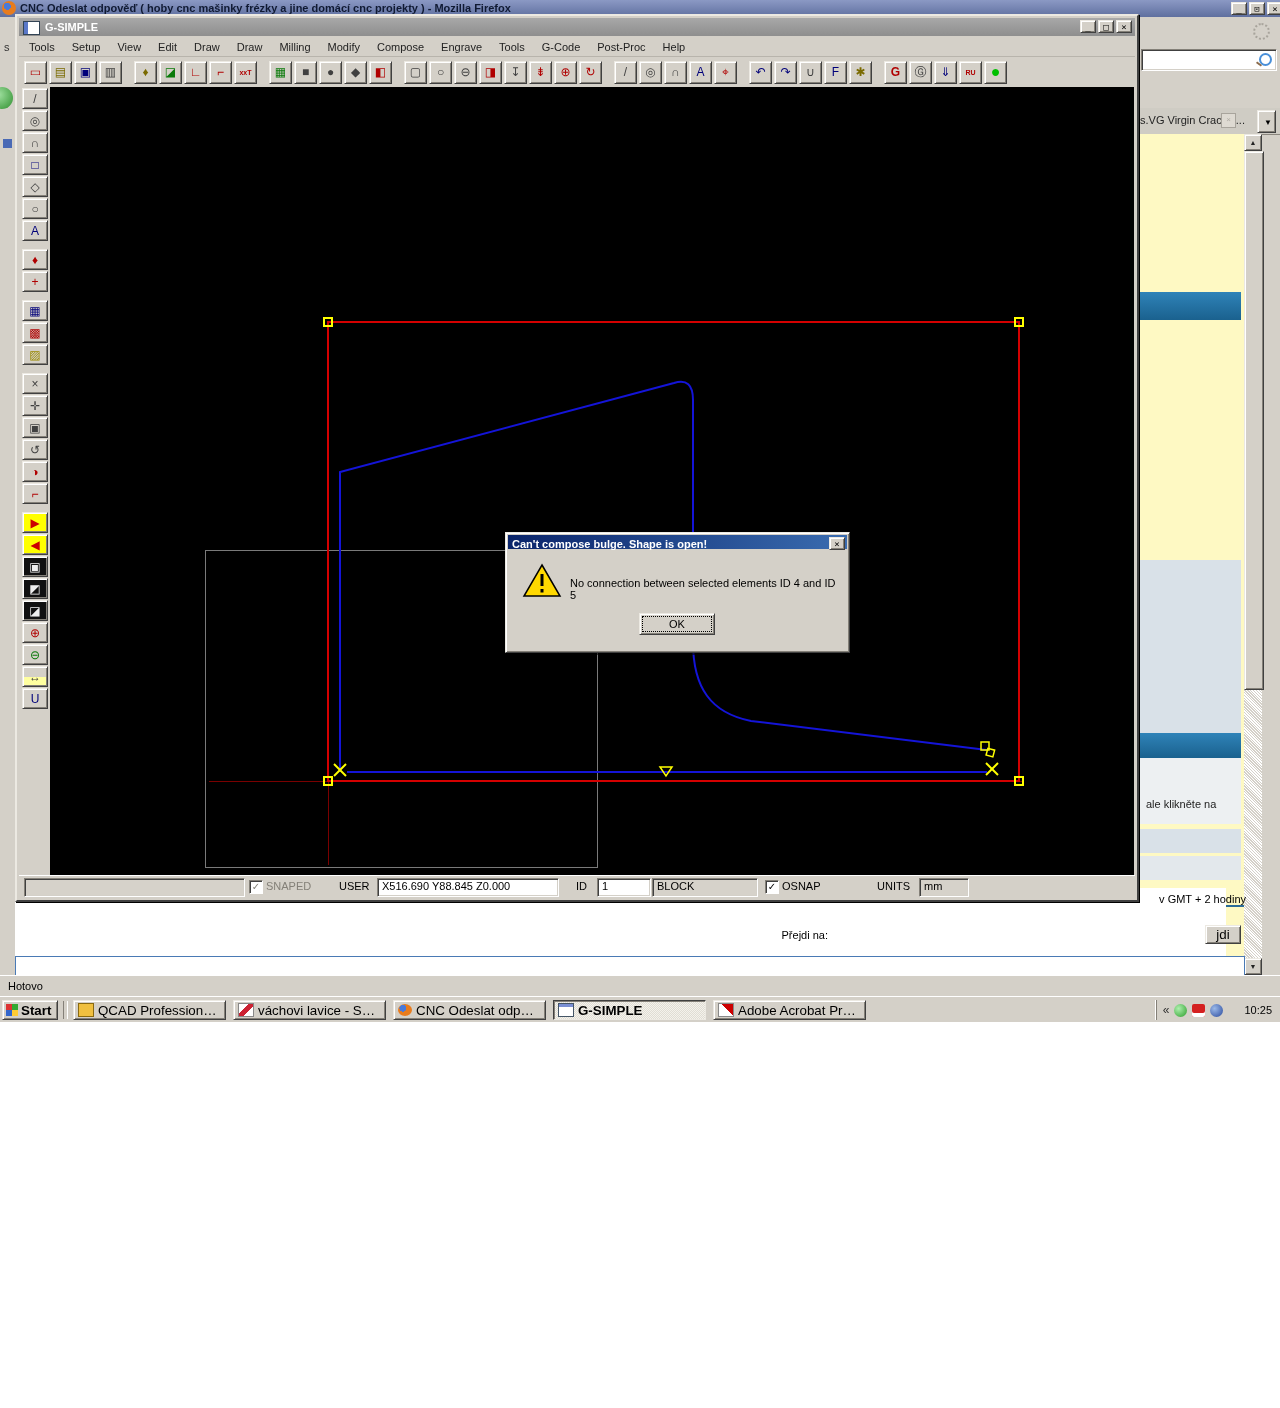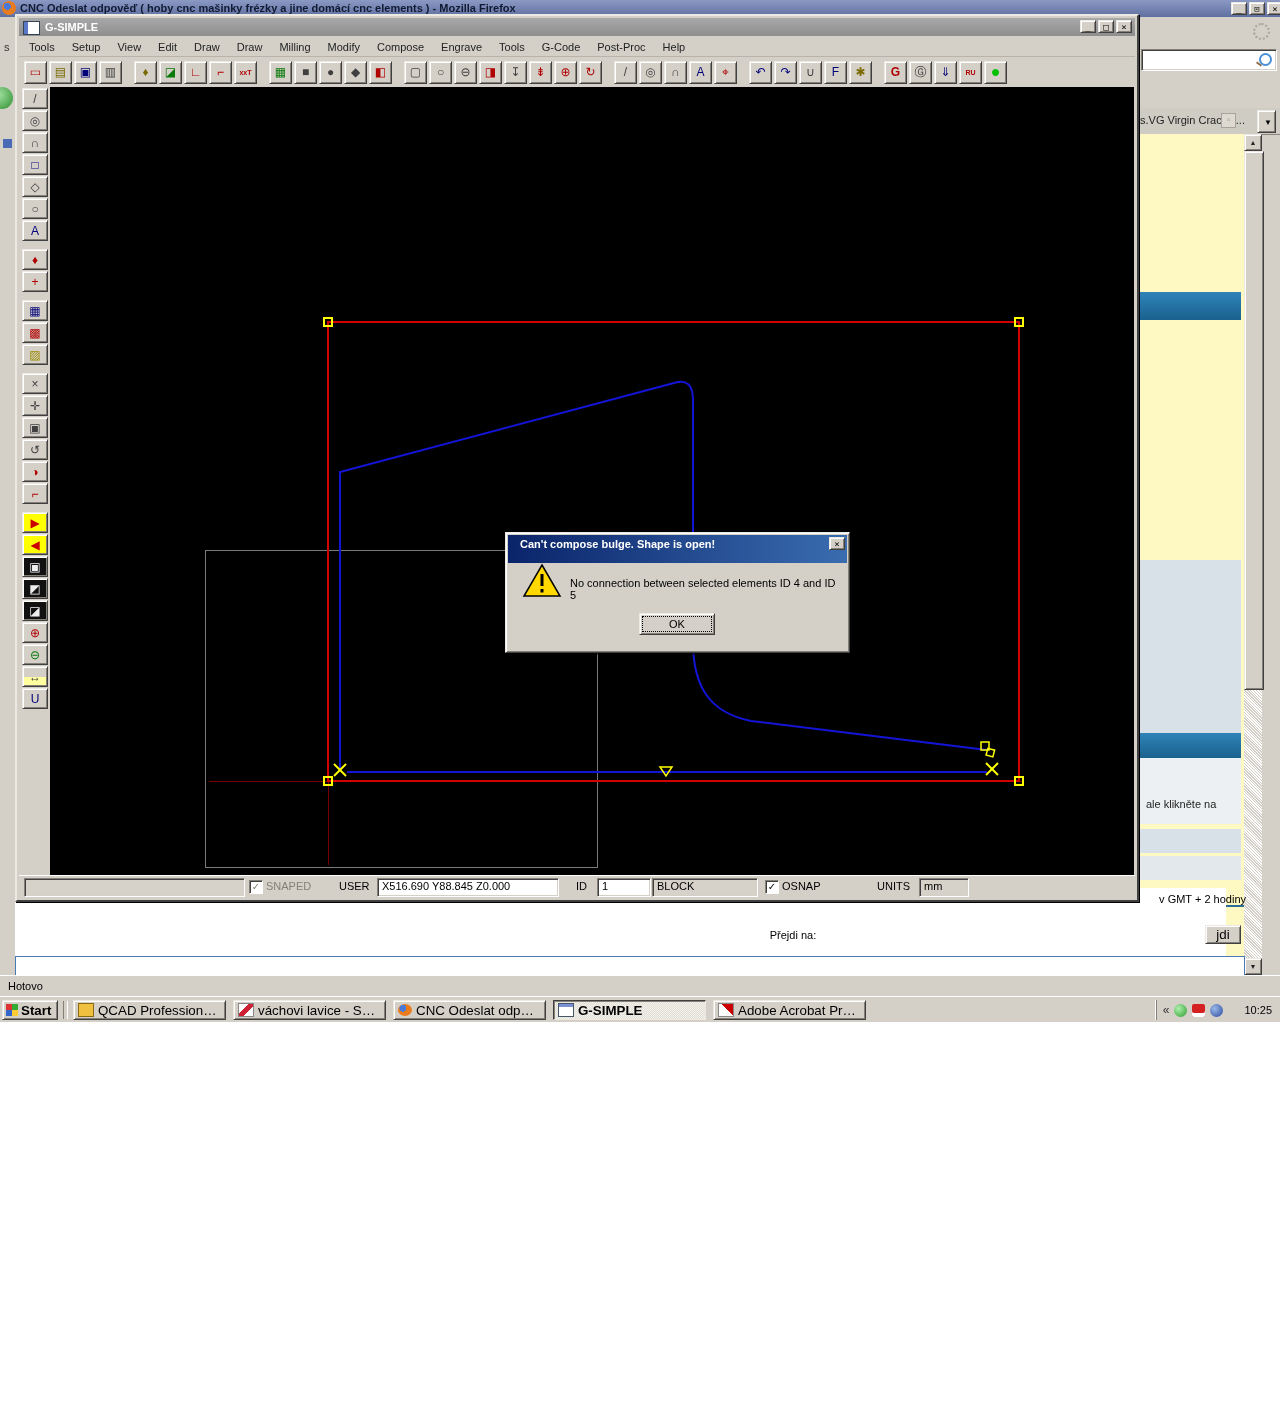--- a/index.html
+++ b/index.html
@@ -34,21 +34,21 @@
   .cbox{position:absolute;left:1px;top:156px;width:105px;height:615px;border:2px solid #2a6b99;border-top:none}
   .bluebar{position:absolute;left:2px;width:103px;background:linear-gradient(#2f83b8,#1a618e)}
   .rowblk{position:absolute;left:2px;width:103px}
   .clicknote{position:absolute;left:10px;top:664px;color:#222;white-space:nowrap}
   .ff-scroll{position:absolute;left:109px;top:117px;width:18px;height:846px;background:repeating-linear-gradient(45deg,#fff 0 1px,#d4d0c8 1px 2px)}
   .sc-btn{position:absolute;left:0;width:18px;height:17px;font-size:7px;line-height:15px;text-align:center;color:#222;padding:0}
   .sc-thumb{position:absolute;left:0;top:17px;width:18px;height:537px}
   
   .ff-bottom{left:15px;top:888px;width:1211px;height:87px;background:#fff}
   .gmt{position:absolute;left:1121px;top:5px;width:110px;text-align:right;white-space:nowrap}
-  .goto-label{position:absolute;left:743px;top:41px;width:70px;text-align:center}
+  .goto-label{position:absolute;left:743px;top:41px;width:70px;text-align:right}
   .combo{position:absolute;left:818px;top:37px;width:362px;height:19px;background:#fff;border:2px solid;border-color:#848078 #fff #fff #848078;line-height:15px;padding-left:4px}
   .combo-arrow{position:absolute;right:0;top:0;width:16px;height:15px;font-size:7px;line-height:14px;text-align:center;padding:0}
   .jdi{position:absolute;left:1190px;top:37px;width:36px;height:19px;text-align:center;line-height:15px;padding:0}
   .blue-strip{position:absolute;left:0px;top:68px;width:1228px;height:18px;border:1px solid #4a7ab5;background:#fff}
   
   .hotovo{left:0;top:975px;width:1280px;height:21px;background:#d4d0c8;border-top:1px solid #fff}
   .hotovo span{position:absolute;left:8px;top:4px}
   
   .gs-window{left:15px;top:14px;width:1120px;height:884px;background:#d4d0c8;border:2px solid;border-color:#ece9e2 #404040 #404040 #ece9e2;box-shadow:1px 1px 0 #000}
   .gs-titlebar{position:absolute;left:2px;top:2px;right:2px;height:18px;background:linear-gradient(#a8a8a8,#8e8e8e);color:#fff;font-weight:bold;line-height:18px}
@@ -72,21 +72,21 @@
   .pbtn.yellowish{color:#9a8a00}
   .pbtn.ruler{background:linear-gradient(#d4d0c8 55%,#ffffa0 55%)}
   .gs-canvas{position:absolute;left:33px;top:71px;width:1084px;height:789px;background:#000}
   .gs-status{position:absolute;left:2px;bottom:2px;right:2px;height:22px;background:#d4d0c8;border-top:1px solid #fff}
   .sfield{position:absolute;top:2px;height:17px;line-height:15px;padding-left:4px;white-space:nowrap}
   .slabel{position:absolute;top:4px}
   .cb{position:absolute;top:4px;width:12px;height:12px;background:#fff;border:1px solid;border-color:#848078 #fff #fff #848078;box-shadow:inset 1px 1px #404040;font-size:10px;line-height:11px;text-align:center}
   .dim{color:#848078}
   
   .dialog{position:absolute;left:455px;top:445px;width:343px;height:119px;background:#d4d0c8;border:1px solid;border-color:#ece9e2 #404040 #404040 #ece9e2;box-shadow:inset 1px 1px #fff,inset -1px -1px #848078,2px 2px 0 rgba(0,0,0,.6)}
-  .dlg-title{position:absolute;left:2px;top:2px;right:2px;height:28px;background:linear-gradient(90deg,#0a246a,#3a6cb0);color:#fff;font-weight:bold;line-height:18px;padding-left:12px}
+  .dlg-title{position:absolute;left:2px;top:2px;right:2px;height:14px;background:linear-gradient(90deg,#0a246a,#3a6cb0);color:#fff;font-weight:bold;line-height:18px;padding-left:4px}
   .dlg-close{position:absolute;right:2px;top:2px}
   .dlg-msg{position:absolute;left:64px;top:44px;right:6px;color:#000}
   .warn{position:absolute;left:16px;top:30px}
   .okbtn{position:absolute;left:133px;top:80px;width:76px;height:22px;text-align:center;line-height:18px;padding:0;outline:1px dotted #000;outline-offset:-4px;font-size:11px}
   
   .taskbar{left:0;top:996px;width:1280px;height:26px;background:#d4d0c8;border-top:1px solid #fff}
   .startbtn{position:absolute;left:2px;top:3px;width:56px;height:20px;display:flex;align-items:center;gap:3px;padding:4px 3px;font-weight:bold}
   .flag{width:12px;height:12px;display:grid;grid-template-columns:6px 6px;grid-template-rows:6px 6px}
   .flag i:nth-child(1){background:#d33}.flag i:nth-child(2){background:#3a3}.flag i:nth-child(3){background:#36c}.flag i:nth-child(4){background:#fc3}
   .tb-div{position:absolute;left:63px;top:4px;width:3px;height:18px;border-left:1px solid #848078;border-right:1px solid #fff}
@@ -108,21 +108,21 @@
   .ti.java{background:radial-gradient(circle at 35% 35%,#9ab8e8,#2a4a9d)}
   .clock{margin-left:16px}
 </style>
 </head>
 <body>
 
 <div class="screen">
 
   <div class="abs ff-titlebar">
     <span class="ff-logo"></span>
-    <span class="ff-title">CNC Odeslat odpověď ( hoby cnc mašinky frézky a jine domácí cnc elements ) - Mozilla Firefox</span>
+    <span class="ff-title">CNC Odeslat odpověď ( hoby cnc mašinky frézky a jine domácí cnc projekty ) - Mozilla Firefox</span>
   </div>
   <div class="abs ffbtns">
     <button class="raised wbtn">_</button>
     <button class="raised wbtn">⊡</button>
     <button class="raised wbtn">×</button>
   </div>
 
   <div class="abs left-strip">
     <span class="ls-s">s</span>
     <span class="ls-green"></span>

